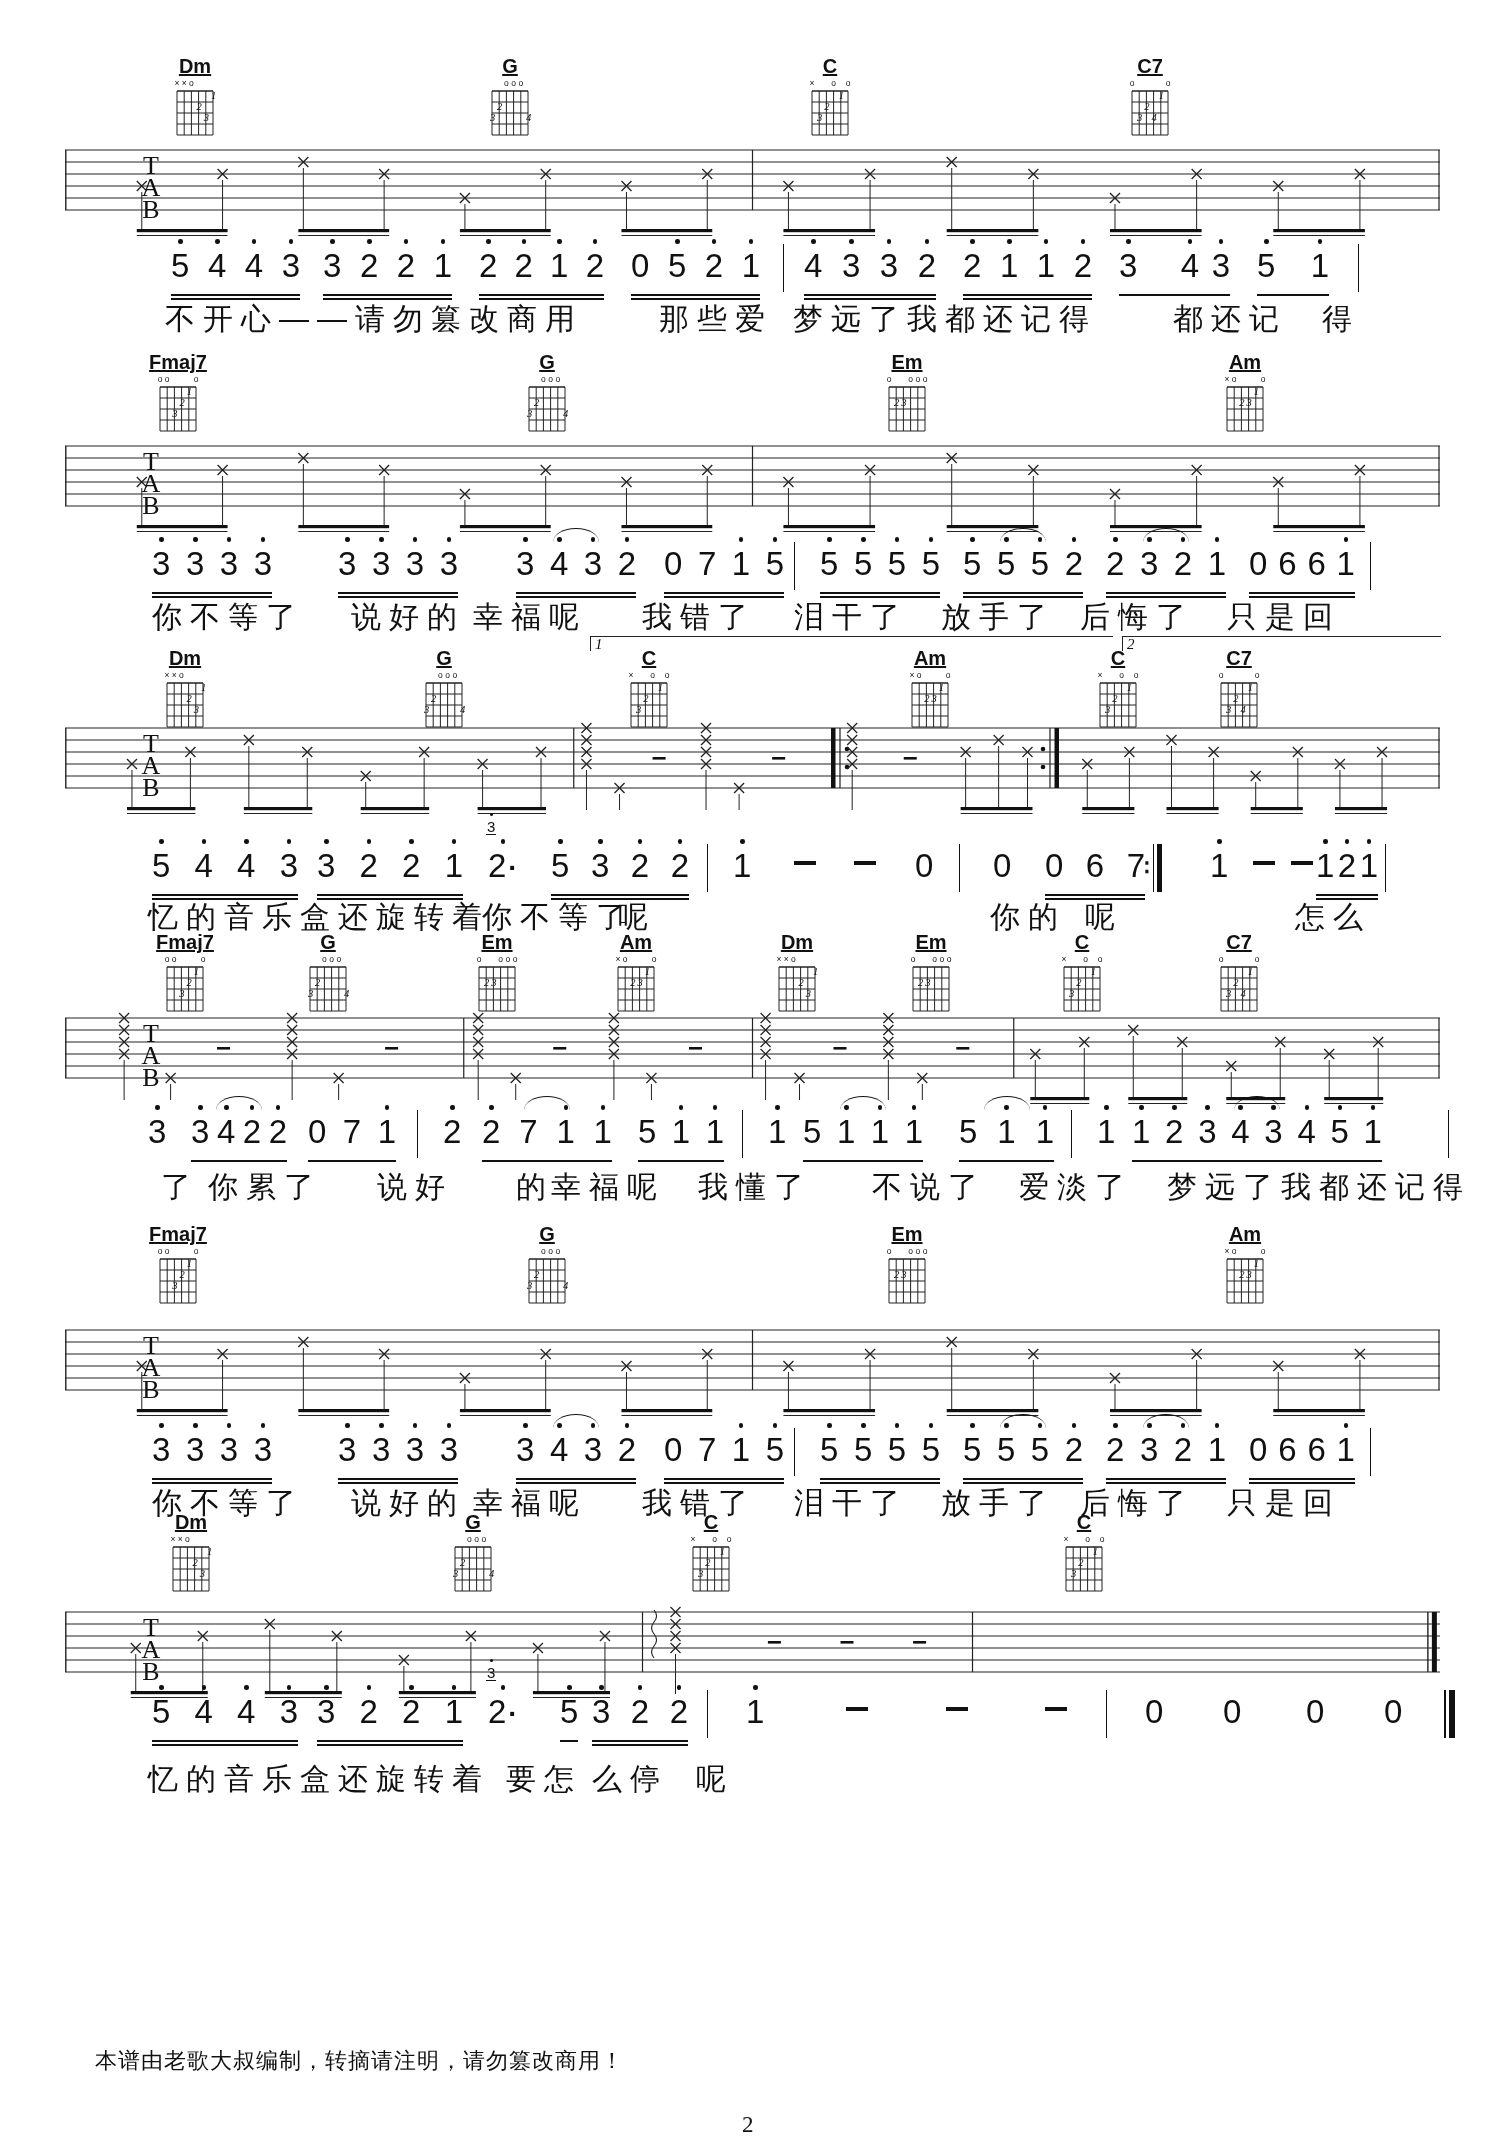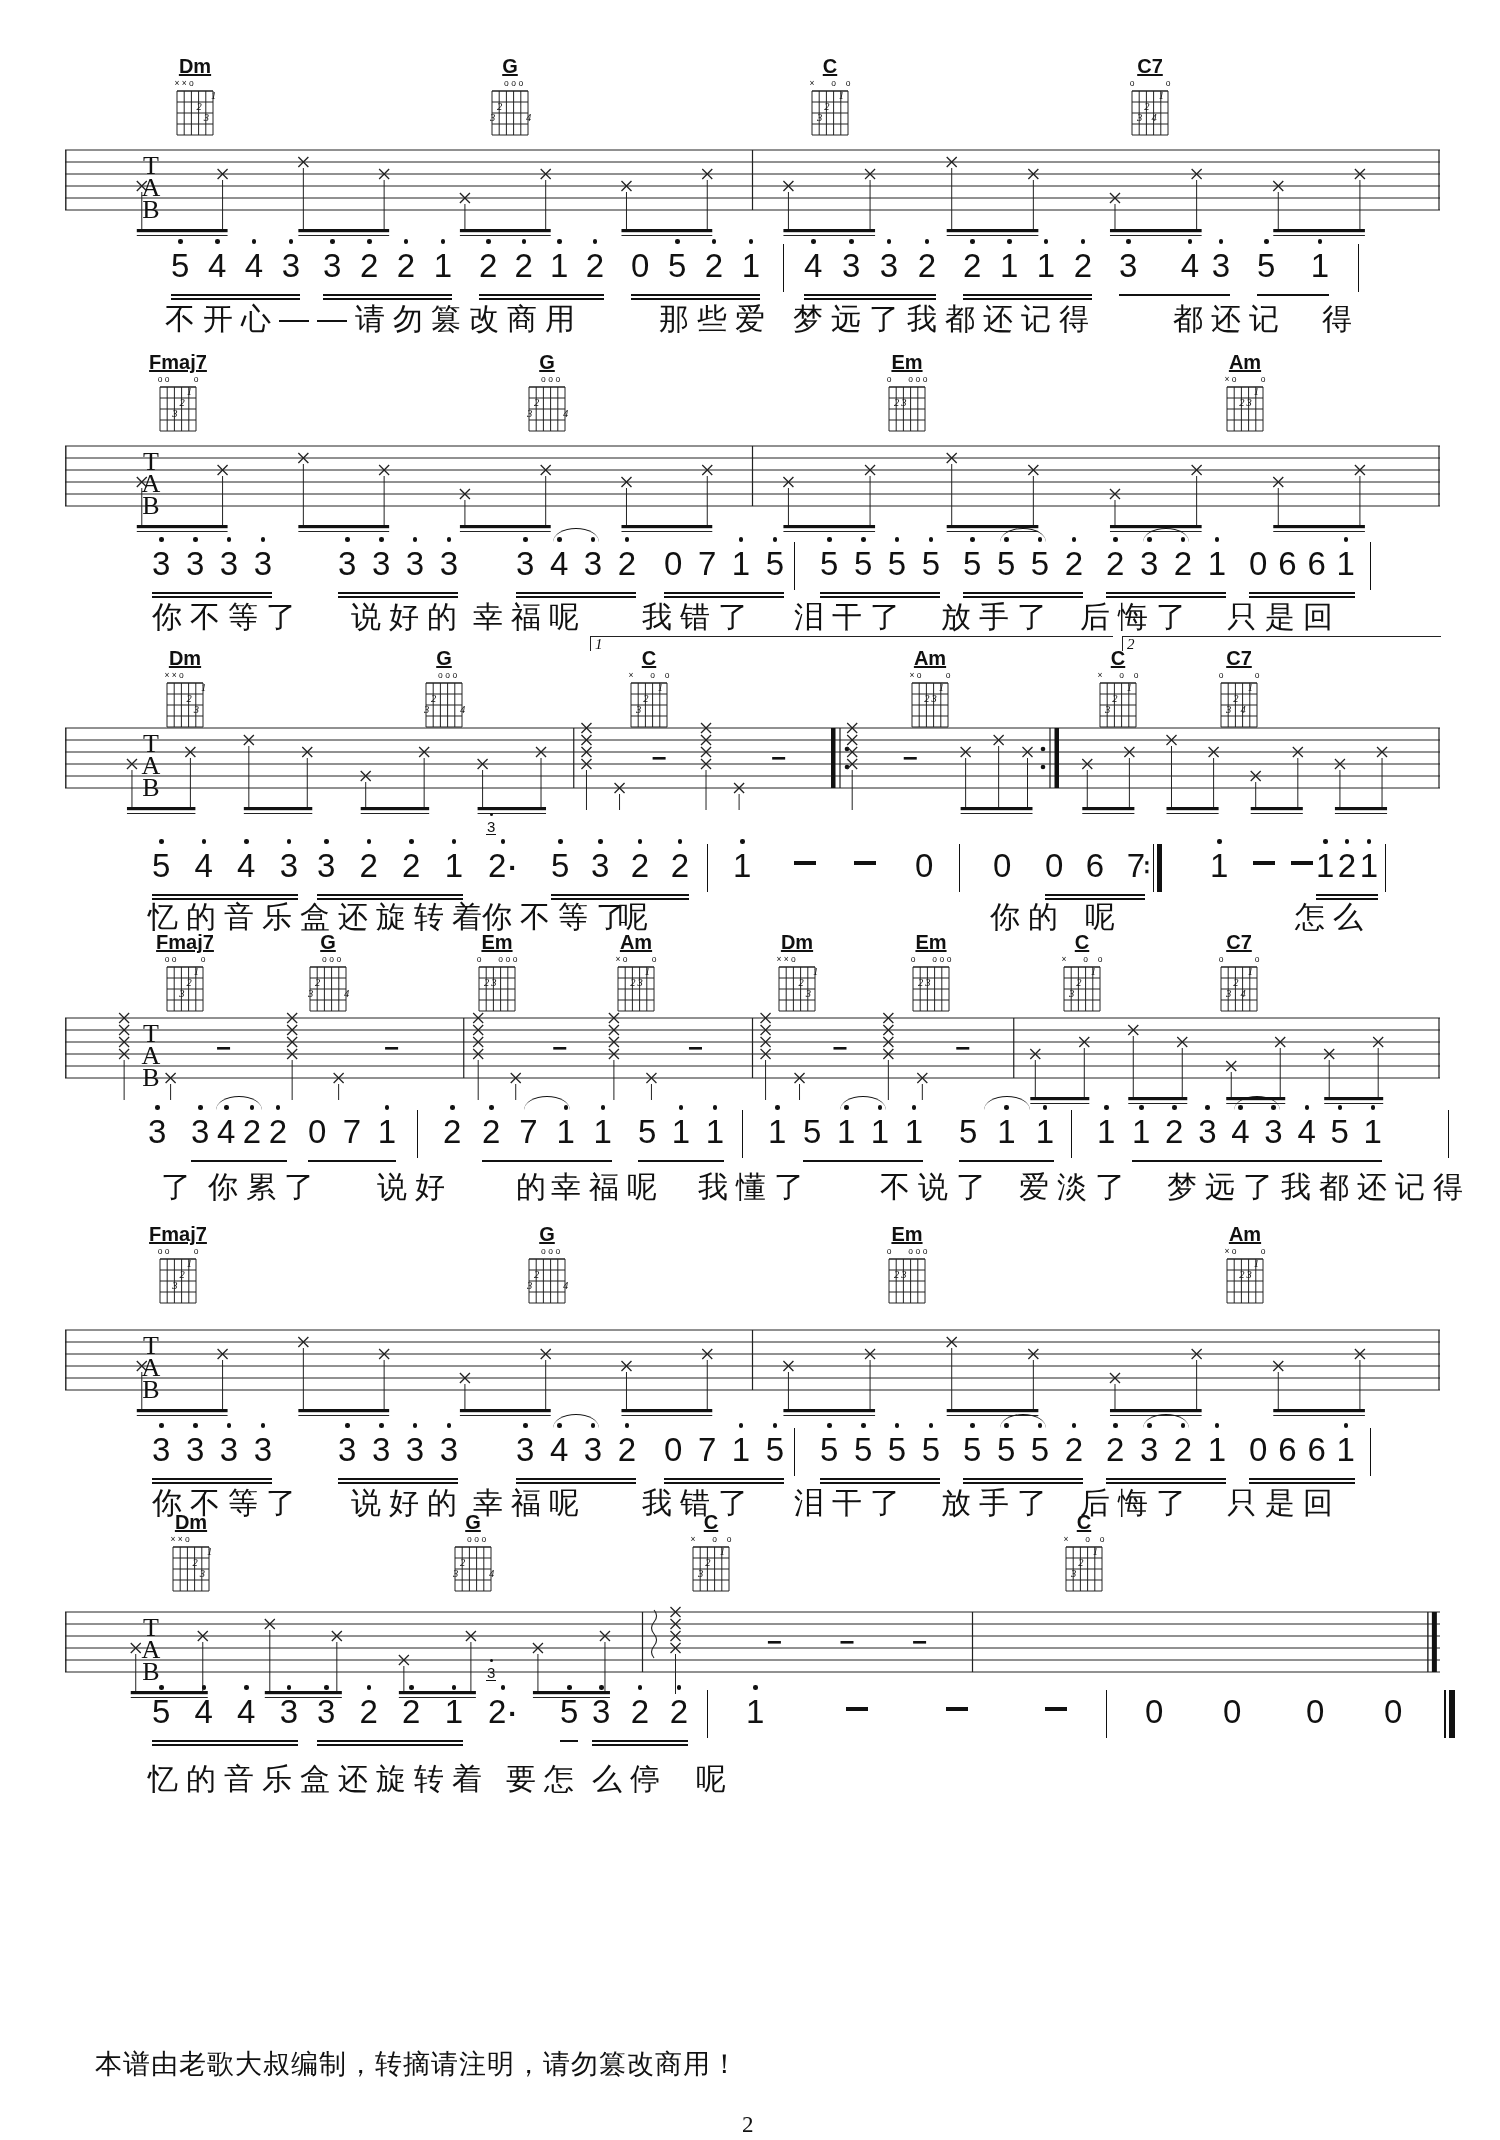--- a/index.html
+++ b/index.html
@@ -29,21 +29,21 @@
   .nrep .rdots{font-size:22px;font-weight:700;margin-right:3px;line-height:10px;letter-spacing:0;}
   .nrep .thin{width:0;height:48px;border-left:1.8px solid #111;margin-right:3px;}
   .nrep .thick{width:5px;height:48px;background:#111;}
   .nfinal{position:absolute;top:-2px;height:48px;display:flex;}
   .nfinal .thin{width:0;height:48px;border-left:2px solid #111;margin-right:3px;}
   .nfinal .thick{width:6px;height:48px;background:#111;}
   .lyr{position:absolute;white-space:nowrap;font-size:30px;line-height:34px;letter-spacing:8px;
        font-family:"Liberation Sans",sans-serif;}
   .volta{position:absolute;height:14px;border-top:1.8px solid #222;border-left:1.8px solid #222;}
   .volta span{display:block;font-size:15px;font-style:italic;font-family:"Liberation Serif",serif;padding:0 0 0 4px;line-height:14px;}
-  .footer{position:absolute;left:95px;top:2046px;font-size:27px;letter-spacing:1px;}
+  .footer{position:absolute;left:95px;top:2046px;font-size:22px;letter-spacing:1px;}
   .pagenum{position:absolute;left:742px;top:2112px;font-size:23px;font-family:"Liberation Serif",serif;}
 </style>
 </head>
 <body>
 
 <div class="page">
   <div id="score">
       <div class="chord" style="left: 163px; top: 56px;"><div class="cname">Dm</div><svg width="64" height="66">
           <text x="14" y="10" font-size="8.5" font-family="&quot;Liberation Sans&quot;,sans-serif" fill="#111" text-anchor="middle">×</text>
           <text x="21.2" y="10" font-size="8.5" font-family="&quot;Liberation Sans&quot;,sans-serif" fill="#111" text-anchor="middle">×</text>
@@ -1138,21 +1138,21 @@
         <div class="nbar" style="left: 742px;"></div>
         <div class="nbar" style="left: 1071px;"></div>
         <div class="nbar" style="left: 1448px;"></div>
       </div>
       <div class="lyr" style="left: 161px; top: 1170px;">了</div>
       <div class="lyr" style="left: 208px; top: 1170px;">你累了</div>
       <div class="lyr" style="left: 377px; top: 1170px;">说好</div>
       <div class="lyr" style="left: 516px; top: 1170px;">的</div>
       <div class="lyr" style="left: 551px; top: 1170px;">幸福呢</div>
       <div class="lyr" style="left: 698px; top: 1170px;">我懂了</div>
-      <div class="lyr" style="left: 872px; top: 1170px; margin-left: 8px;">不说了</div>
+      <div class="lyr" style="left: 872px; top: 1170px;">不说了</div>
       <div class="lyr" style="left: 1019px; top: 1170px;">爱淡了</div>
       <div class="lyr" style="left: 1167px; top: 1170px;">梦远了我都还记得</div>
       <div class="chord" style="left: 146px; top: 1224px;"><div class="cname">Fmaj7</div><svg width="64" height="66">
           <text x="14" y="10" font-size="8.5" font-family="&quot;Liberation Sans&quot;,sans-serif" fill="#111" text-anchor="middle">o</text>
           <text x="21.2" y="10" font-size="8.5" font-family="&quot;Liberation Sans&quot;,sans-serif" fill="#111" text-anchor="middle">o</text>
           <text x="50" y="10" font-size="8.5" font-family="&quot;Liberation Sans&quot;,sans-serif" fill="#111" text-anchor="middle">o</text>
           <line x1="14" y1="15" x2="50" y2="15" stroke="#222" stroke-width="1.6"></line>
           <line x1="14" y1="26" x2="50" y2="26" stroke="#222" stroke-width="1"></line>
           <line x1="14" y1="37" x2="50" y2="37" stroke="#222" stroke-width="1"></line>
           <line x1="14" y1="48" x2="50" y2="48" stroke="#222" stroke-width="1"></line>

